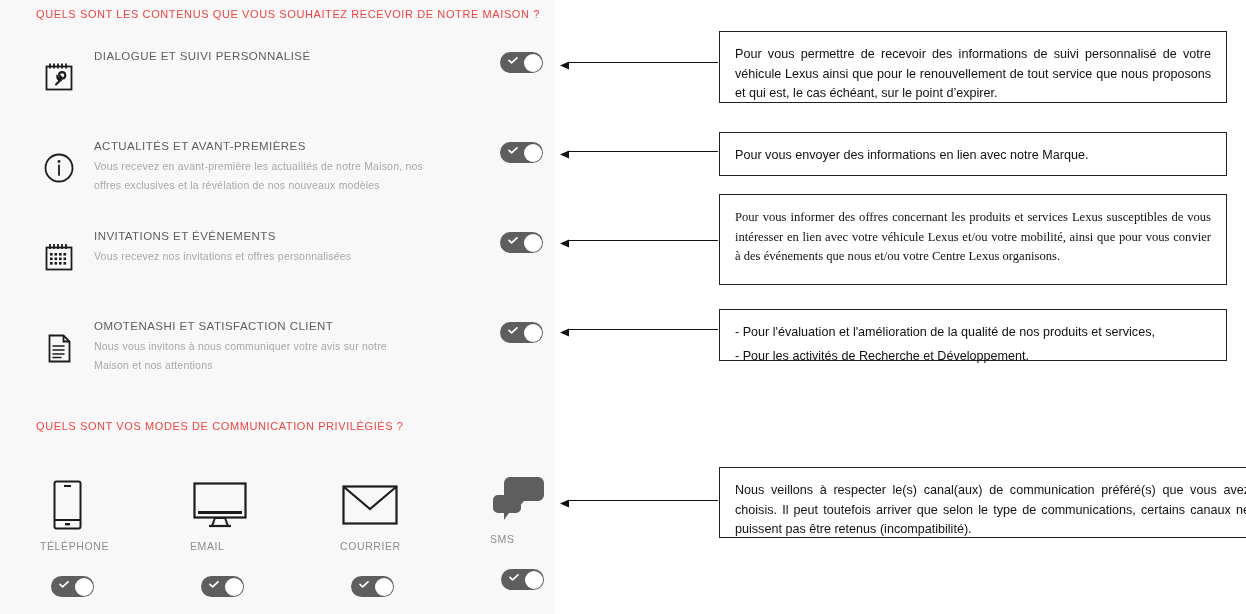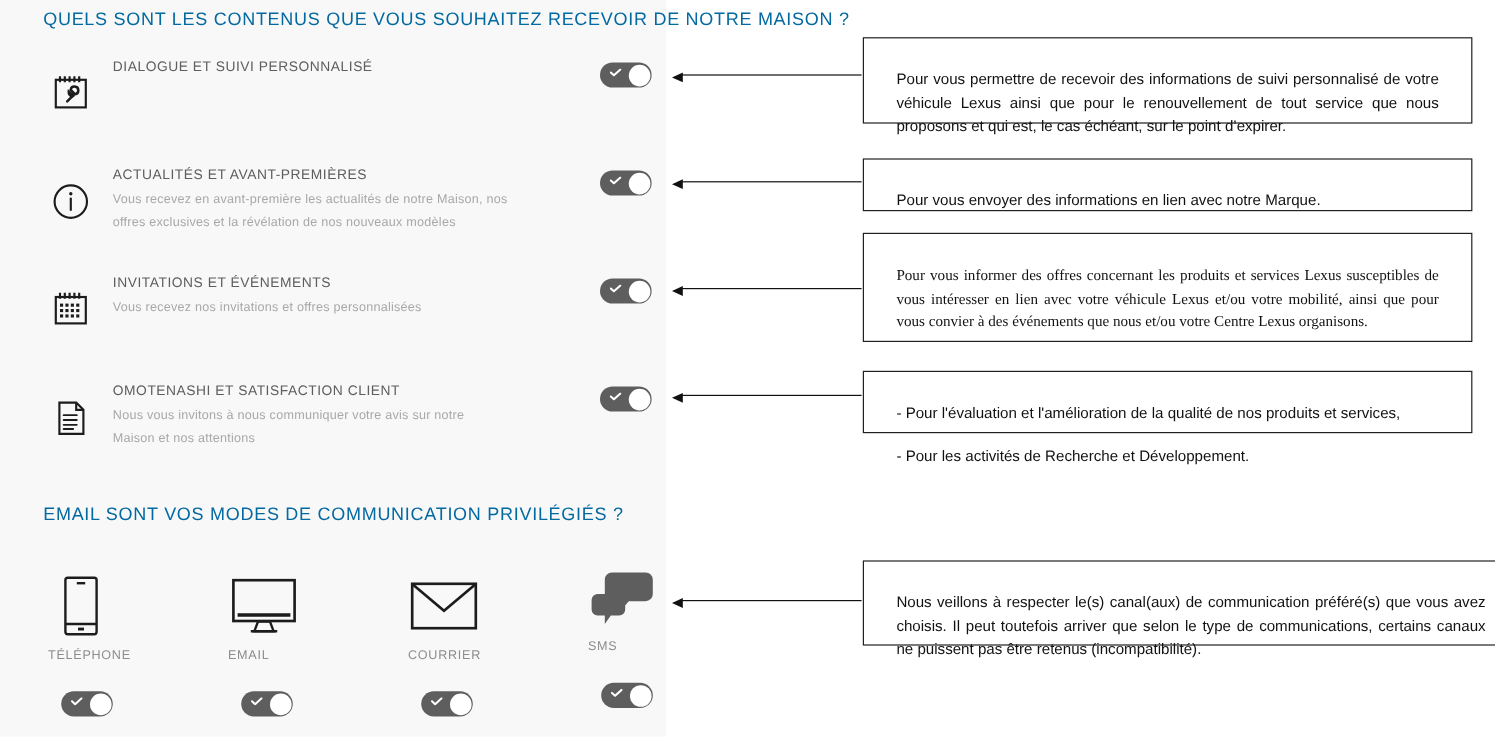--- a/index.html
+++ b/index.html
@@ -10,23 +10,23 @@
     overflow:hidden;
     position:relative;
   }
   
   #panel{
     position:absolute;left:0;top:0;width:555px;height:614px;
     background:#f8f8f8;
   }
   .section-title{
     position:absolute;
-    font-size:15px;
+    font-size:11px;
     letter-spacing:.6px;
-    color:#0369a1;
+    color:#ef4444;
     font-weight:400;
     white-space:nowrap;
   }
   #sec-contents{left:36px;top:8px;}
   #sec-channels{left:36px;top:420px;}
 
   .pref-row{position:absolute;left:36px;width:510px;}
   .pref-icon{
     position:absolute;left:6px;top:10px;width:34px;height:34px;
   }
@@ -67,21 +67,21 @@
     border:1.6px solid #231f20;
     background:#ffffff;
     box-sizing:border-box;
     padding:9px 11px 9px 11px;
     font-size:12.6px;
     line-height:19.5px;
     color:#111111;
     text-align:justify;
   }
   .callout.left{text-align:left;}
-  .callout p{margin:16px;}
+  .callout p{margin:4px;}
 
   
   .connector{position:absolute;height:11px;}
   .connector .shaft{
     position:absolute;left:8px;right:0;top:5px;height:1.2px;background:#111;
   }
   .connector .head{
     position:absolute;left:0;top:0;width:10px;height:11px;
   }
 </style>
@@ -197,21 +197,21 @@
     <div class="toggle" style="left:464px;top:2px;">
       <span class="tick">
         <svg viewBox="0 0 10 7" width="10" height="7">
             <path d="M1 3.4l2.6 2.4L9 .9" fill="none" stroke="#ffffff" stroke-width="1.7" stroke-linecap="round" stroke-linejoin="round"></path>
           </svg>
       </span>
       <span class="knob"></span>
     </div>
   </div>
 
-  <div class="section-title" id="sec-channels">EMAIL SONT VOS MODES DE COMMUNICATION PRIVILÉGIÉS ?</div>
+  <div class="section-title" id="sec-channels">QUELS SONT VOS MODES DE COMMUNICATION PRIVILÉGIÉS ?</div>
 
   <div class="channel" style="left:40px;top:478px;">
     <div class="channel-icon">
       <svg viewBox="0 0 60 54" width="60" height="54">
         <rect x="14.5" y="3.5" width="26" height="47" rx="2" fill="none" stroke="#1c1c1c" stroke-width="2"></rect>
         <rect x="24" y="7" width="7" height="2" fill="#1c1c1c"></rect>
         <path d="M15 42h25" stroke="#1c1c1c" stroke-width="2"></path>
         <rect x="25" y="45" width="5" height="2.4" fill="#1c1c1c"></rect>
       </svg>
     </div>

